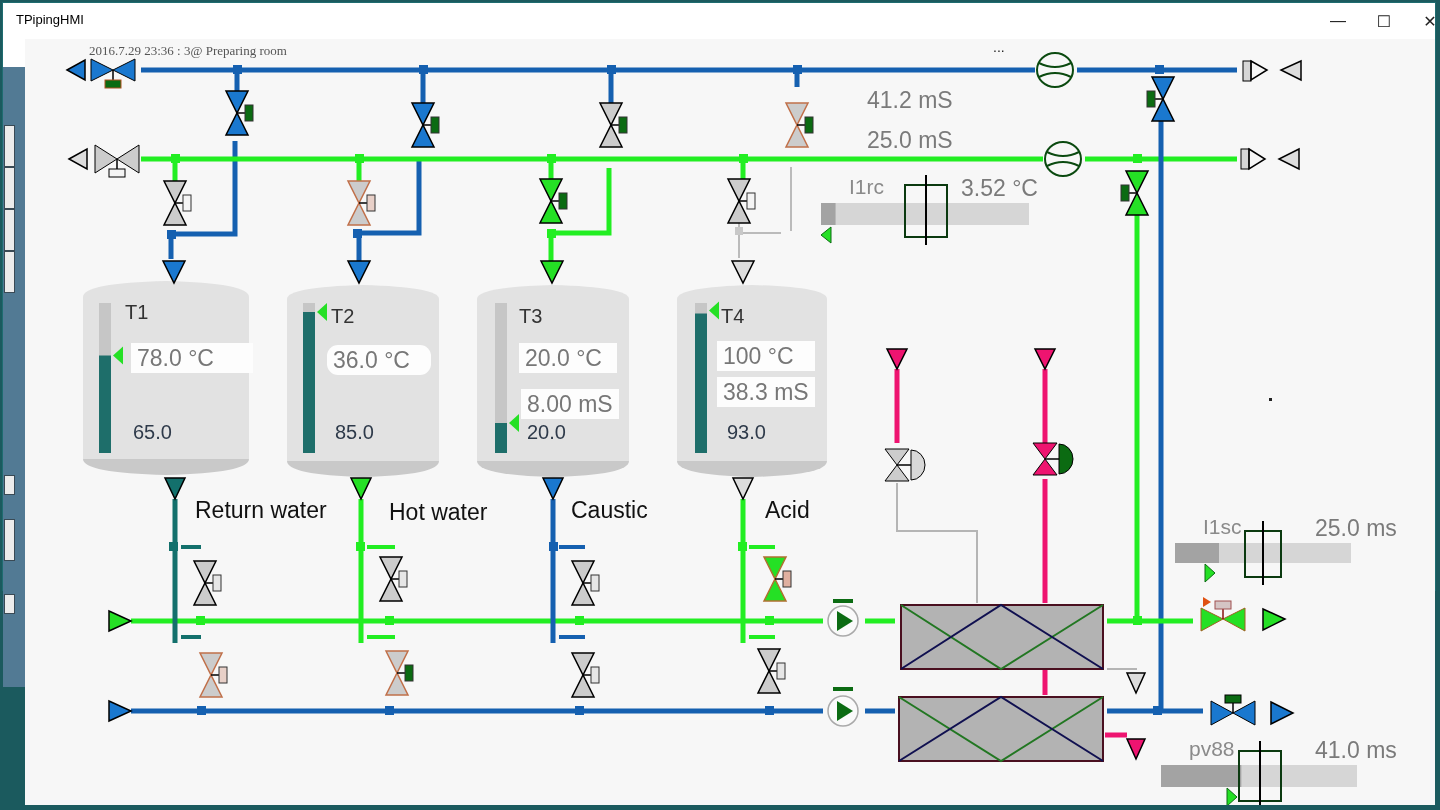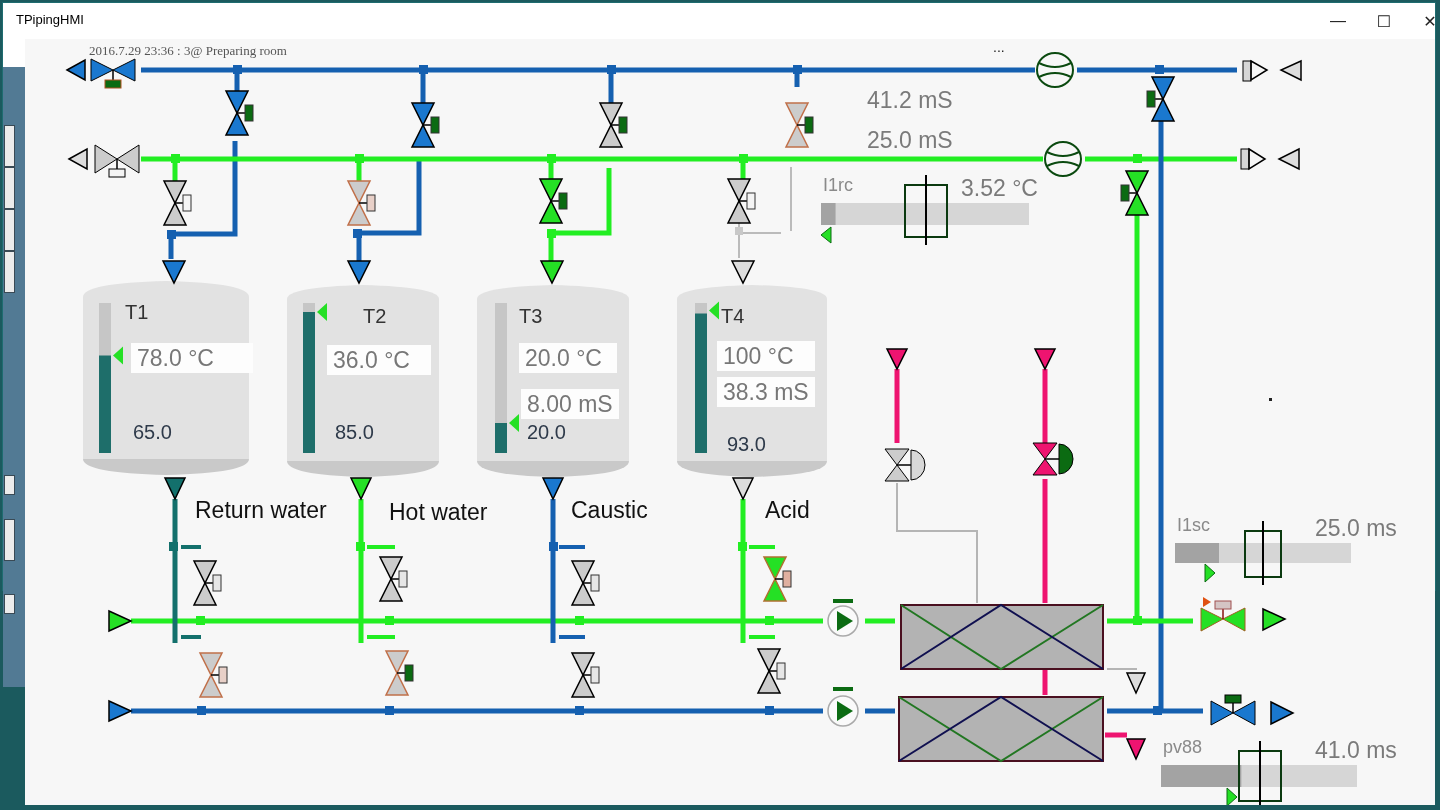--- a/index.html
+++ b/index.html
@@ -12,21 +12,21 @@
   .sidebar .tab { position:absolute; left:1px; width:11px; background:#ececec; border:1px solid #3a4a55; box-sizing:border-box; }
   .canvas { position:absolute; left:22px; top:36px; width:1410px; height:766px; background:#f7f7f7; }
   .status { position:absolute; left:64px; top:4px; font-family:"Liberation Serif", serif; font-size:13px; color:#555; }
   svg.diagram { position:absolute; left:0; top:0; }
   .lbl { position:absolute; white-space:nowrap; }
   .tank-name { font-size:20px; color:#333; }
   .tank-box { background:#fdfdfd; color:#777; font-size:23px; padding:0 6px; height:30px; line-height:30px; }
   .tank-level { font-size:20px; color:#2e3a4a; }
   .line-label { font-size:23px; color:#111; }
   .meas { font-size:23px; color:#7a7a7a; }
-  .tag { font-size:18px; color:#8a8a8a; }
+  .tag { font-size:21px; color:#8a8a8a;margin-left:26px; }
 </style>
 </head>
 <body>
 
 <div class="window">
   <div class="titlebar">
     <span class="title">TPipingHMI</span>
     <span class="wbtn" style="left:1312px;">—</span>
     <span class="wbtn" style="left:1358px;">☐</span>
     <span class="wbtn" style="left:1404px;">✕</span>
@@ -393,33 +393,33 @@
       <rect x="1266" y="395" width="3" height="3" fill="#222"></rect>
     </svg>
 
     <span class="lbl meas" style="left:842px;top:48px;">41.2 mS</span>
     <span class="lbl meas" style="left:842px;top:88px;">25.0 mS</span>
 
     <span class="lbl tank-name" style="left:100px;top:262px;">T1</span>
     <span class="lbl tank-box" style="left:106px;top:304px;width:110px;">78.0 °C</span>
     <span class="lbl tank-level" style="left:108px;top:382px;">65.0</span>
 
-    <span class="lbl tank-name" style="left:306px;top:266px;margin-left:32px;">T2</span>
-    <span class="lbl tank-box" style="left:302px;top:306px;width:92px;">36.0 °C</span>
+    <span class="lbl tank-name" style="left:306px;top:266px;">T2</span>
+    <span class="lbl tank-box" style="left:302px;top:306px;width:92px;border-radius:11px;">36.0 °C</span>
     <span class="lbl tank-level" style="left:310px;top:382px;">85.0</span>
 
     <span class="lbl tank-name" style="left:494px;top:266px;">T3</span>
     <span class="lbl tank-box" style="left:494px;top:304px;width:86px;">20.0 °C</span>
     <span class="lbl tank-box" style="left:496px;top:340px;width:86px;margin-top:10px;">8.00 mS</span>
     <span class="lbl tank-level" style="left:502px;top:382px;">20.0</span>
 
     <span class="lbl tank-name" style="left:696px;top:266px;">T4</span>
     <span class="lbl tank-box" style="left:692px;top:302px;width:86px;">100 °C</span>
     <span class="lbl tank-box" style="left:692px;top:338px;width:86px;">38.3 mS</span>
-    <span class="lbl tank-level" style="left:702px;top:394px;">93.0</span>
+    <span class="lbl tank-level" style="left:702px;top:382px;">93.0</span>
 
     <span class="lbl line-label" style="left:170px;top:458px;">Return water</span>
     <span class="lbl line-label" style="left:364px;top:460px;">Hot water</span>
     <span class="lbl line-label" style="left:546px;top:458px;text-align:right;">Caustic</span>
     <span class="lbl line-label" style="left:740px;top:458px;">Acid</span>
 
     <span class="lbl tag" style="left:798px;top:136px;">I1rc</span>
     <span class="lbl meas" style="left:936px;top:136px;">3.52 °C</span>
     <span class="lbl tag" style="left:1152px;top:476px;">I1sc</span>
     <span class="lbl meas" style="left:1290px;top:476px;">25.0 ms</span>

